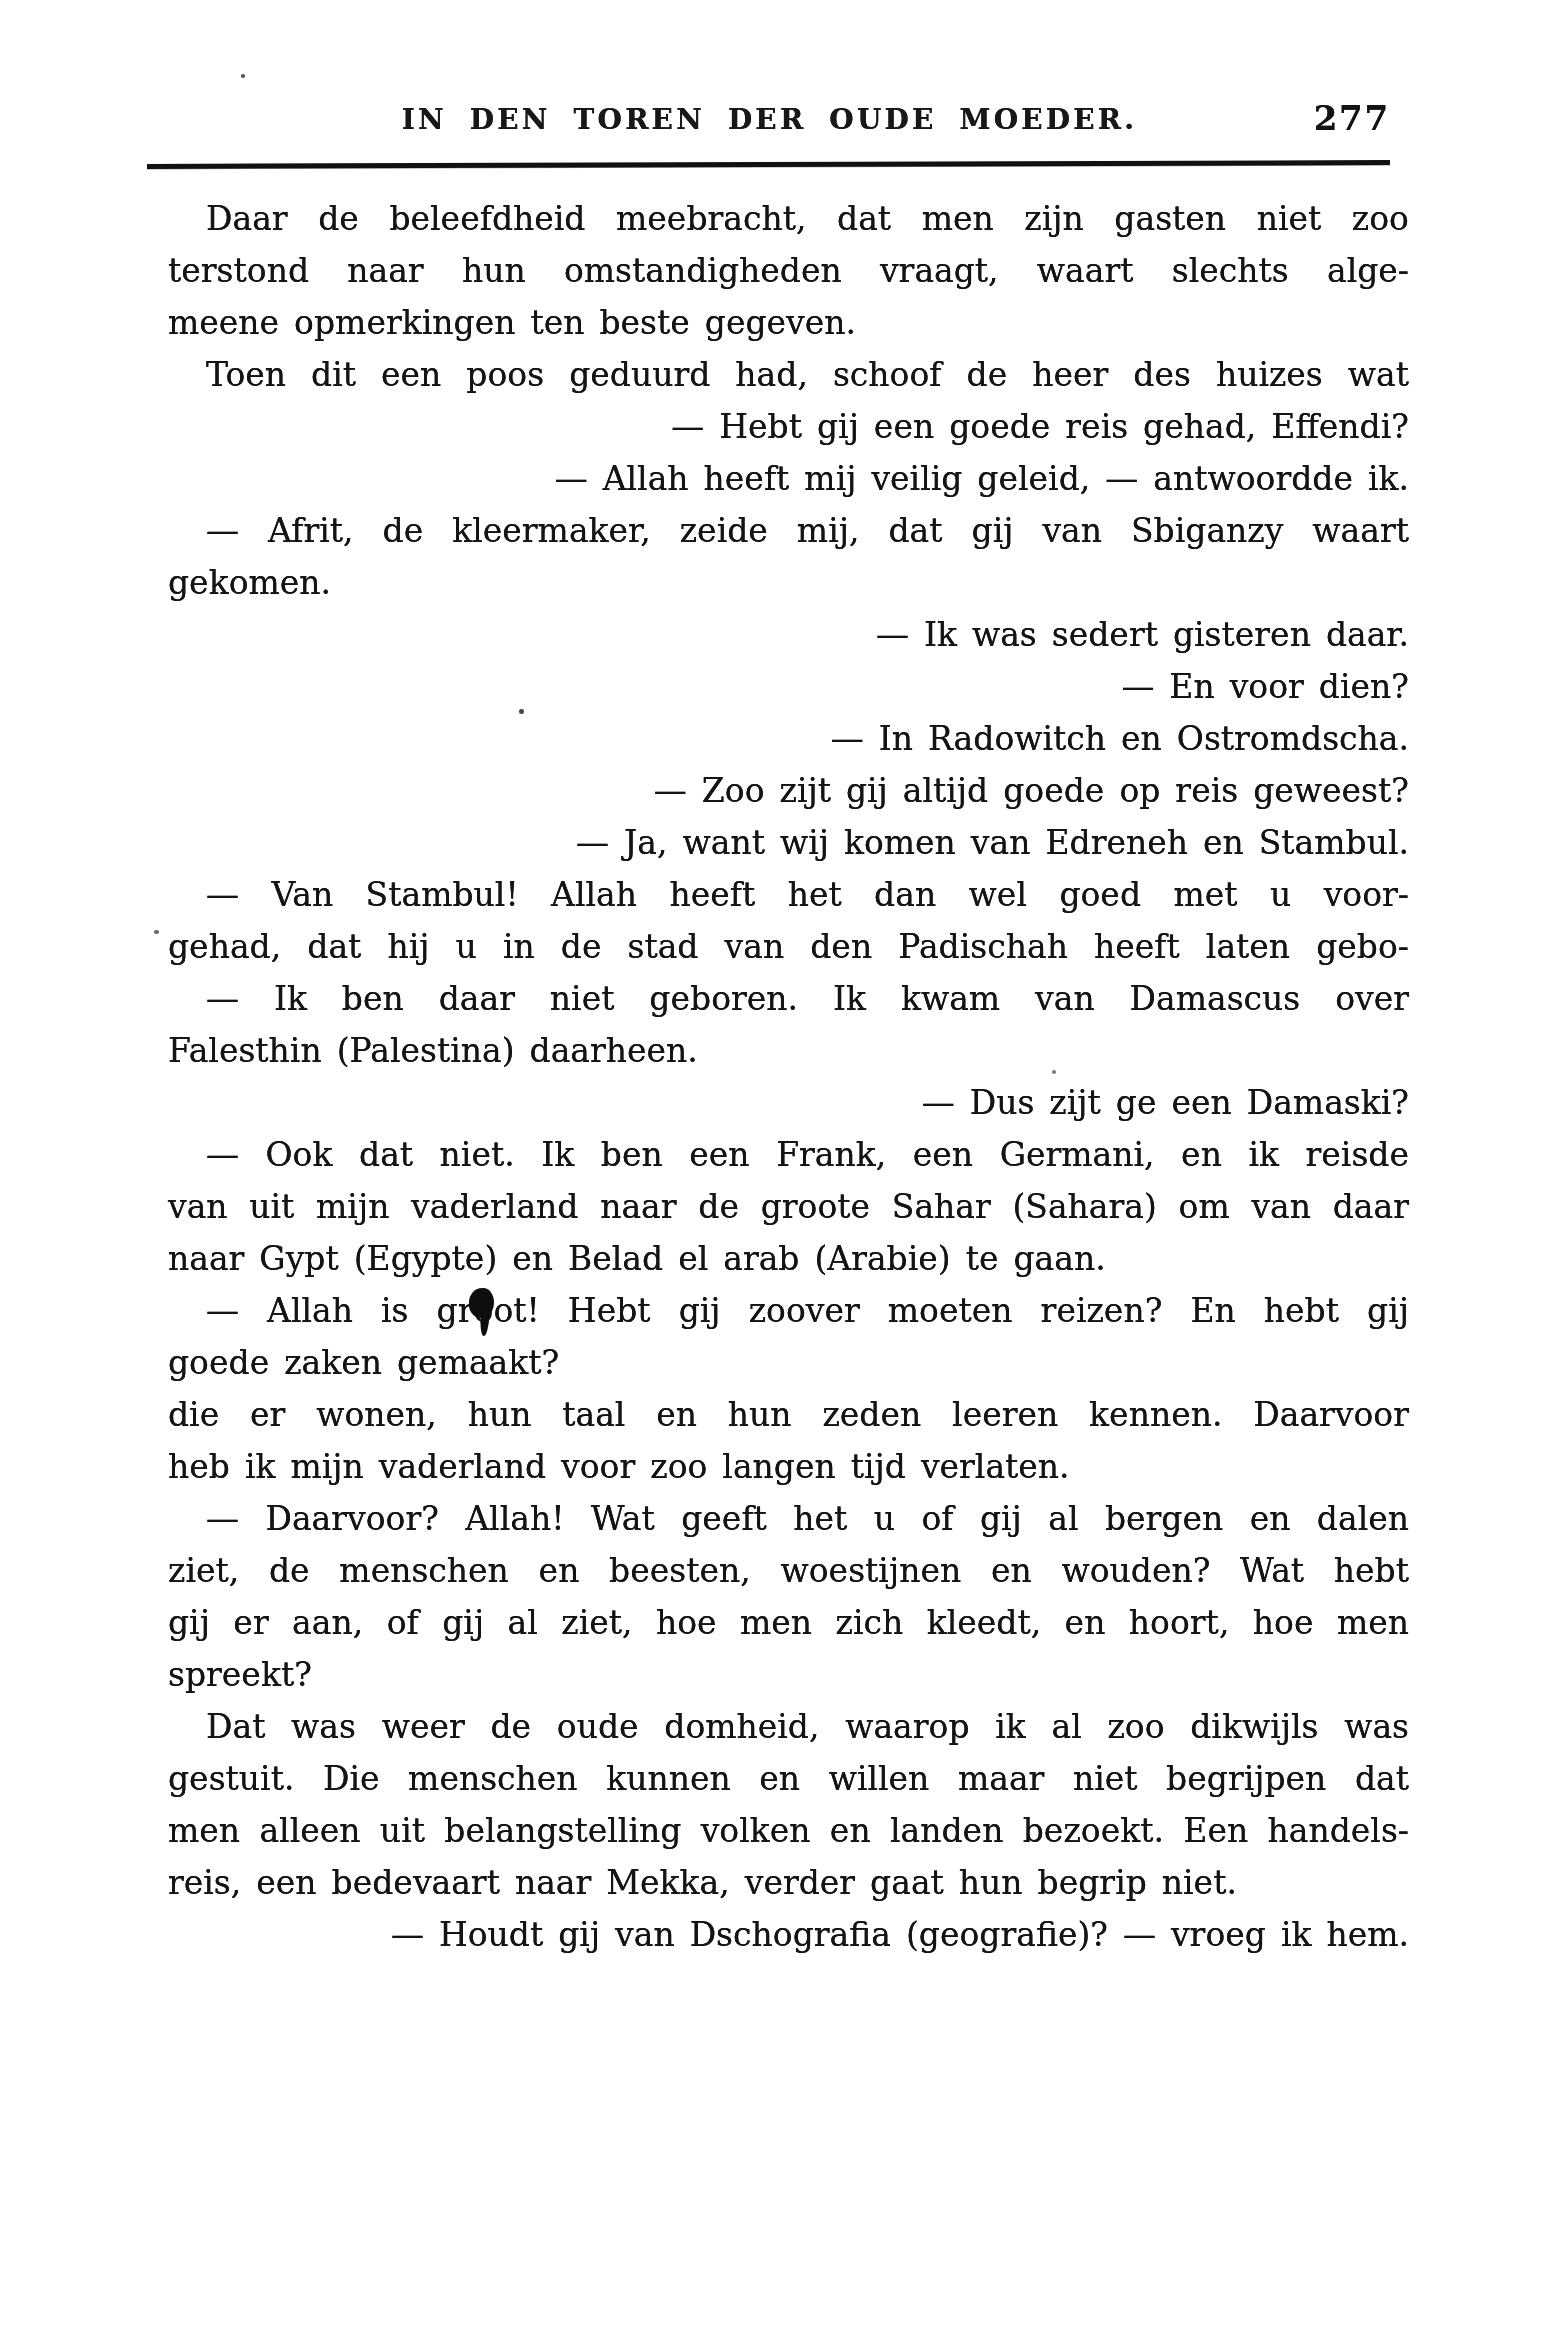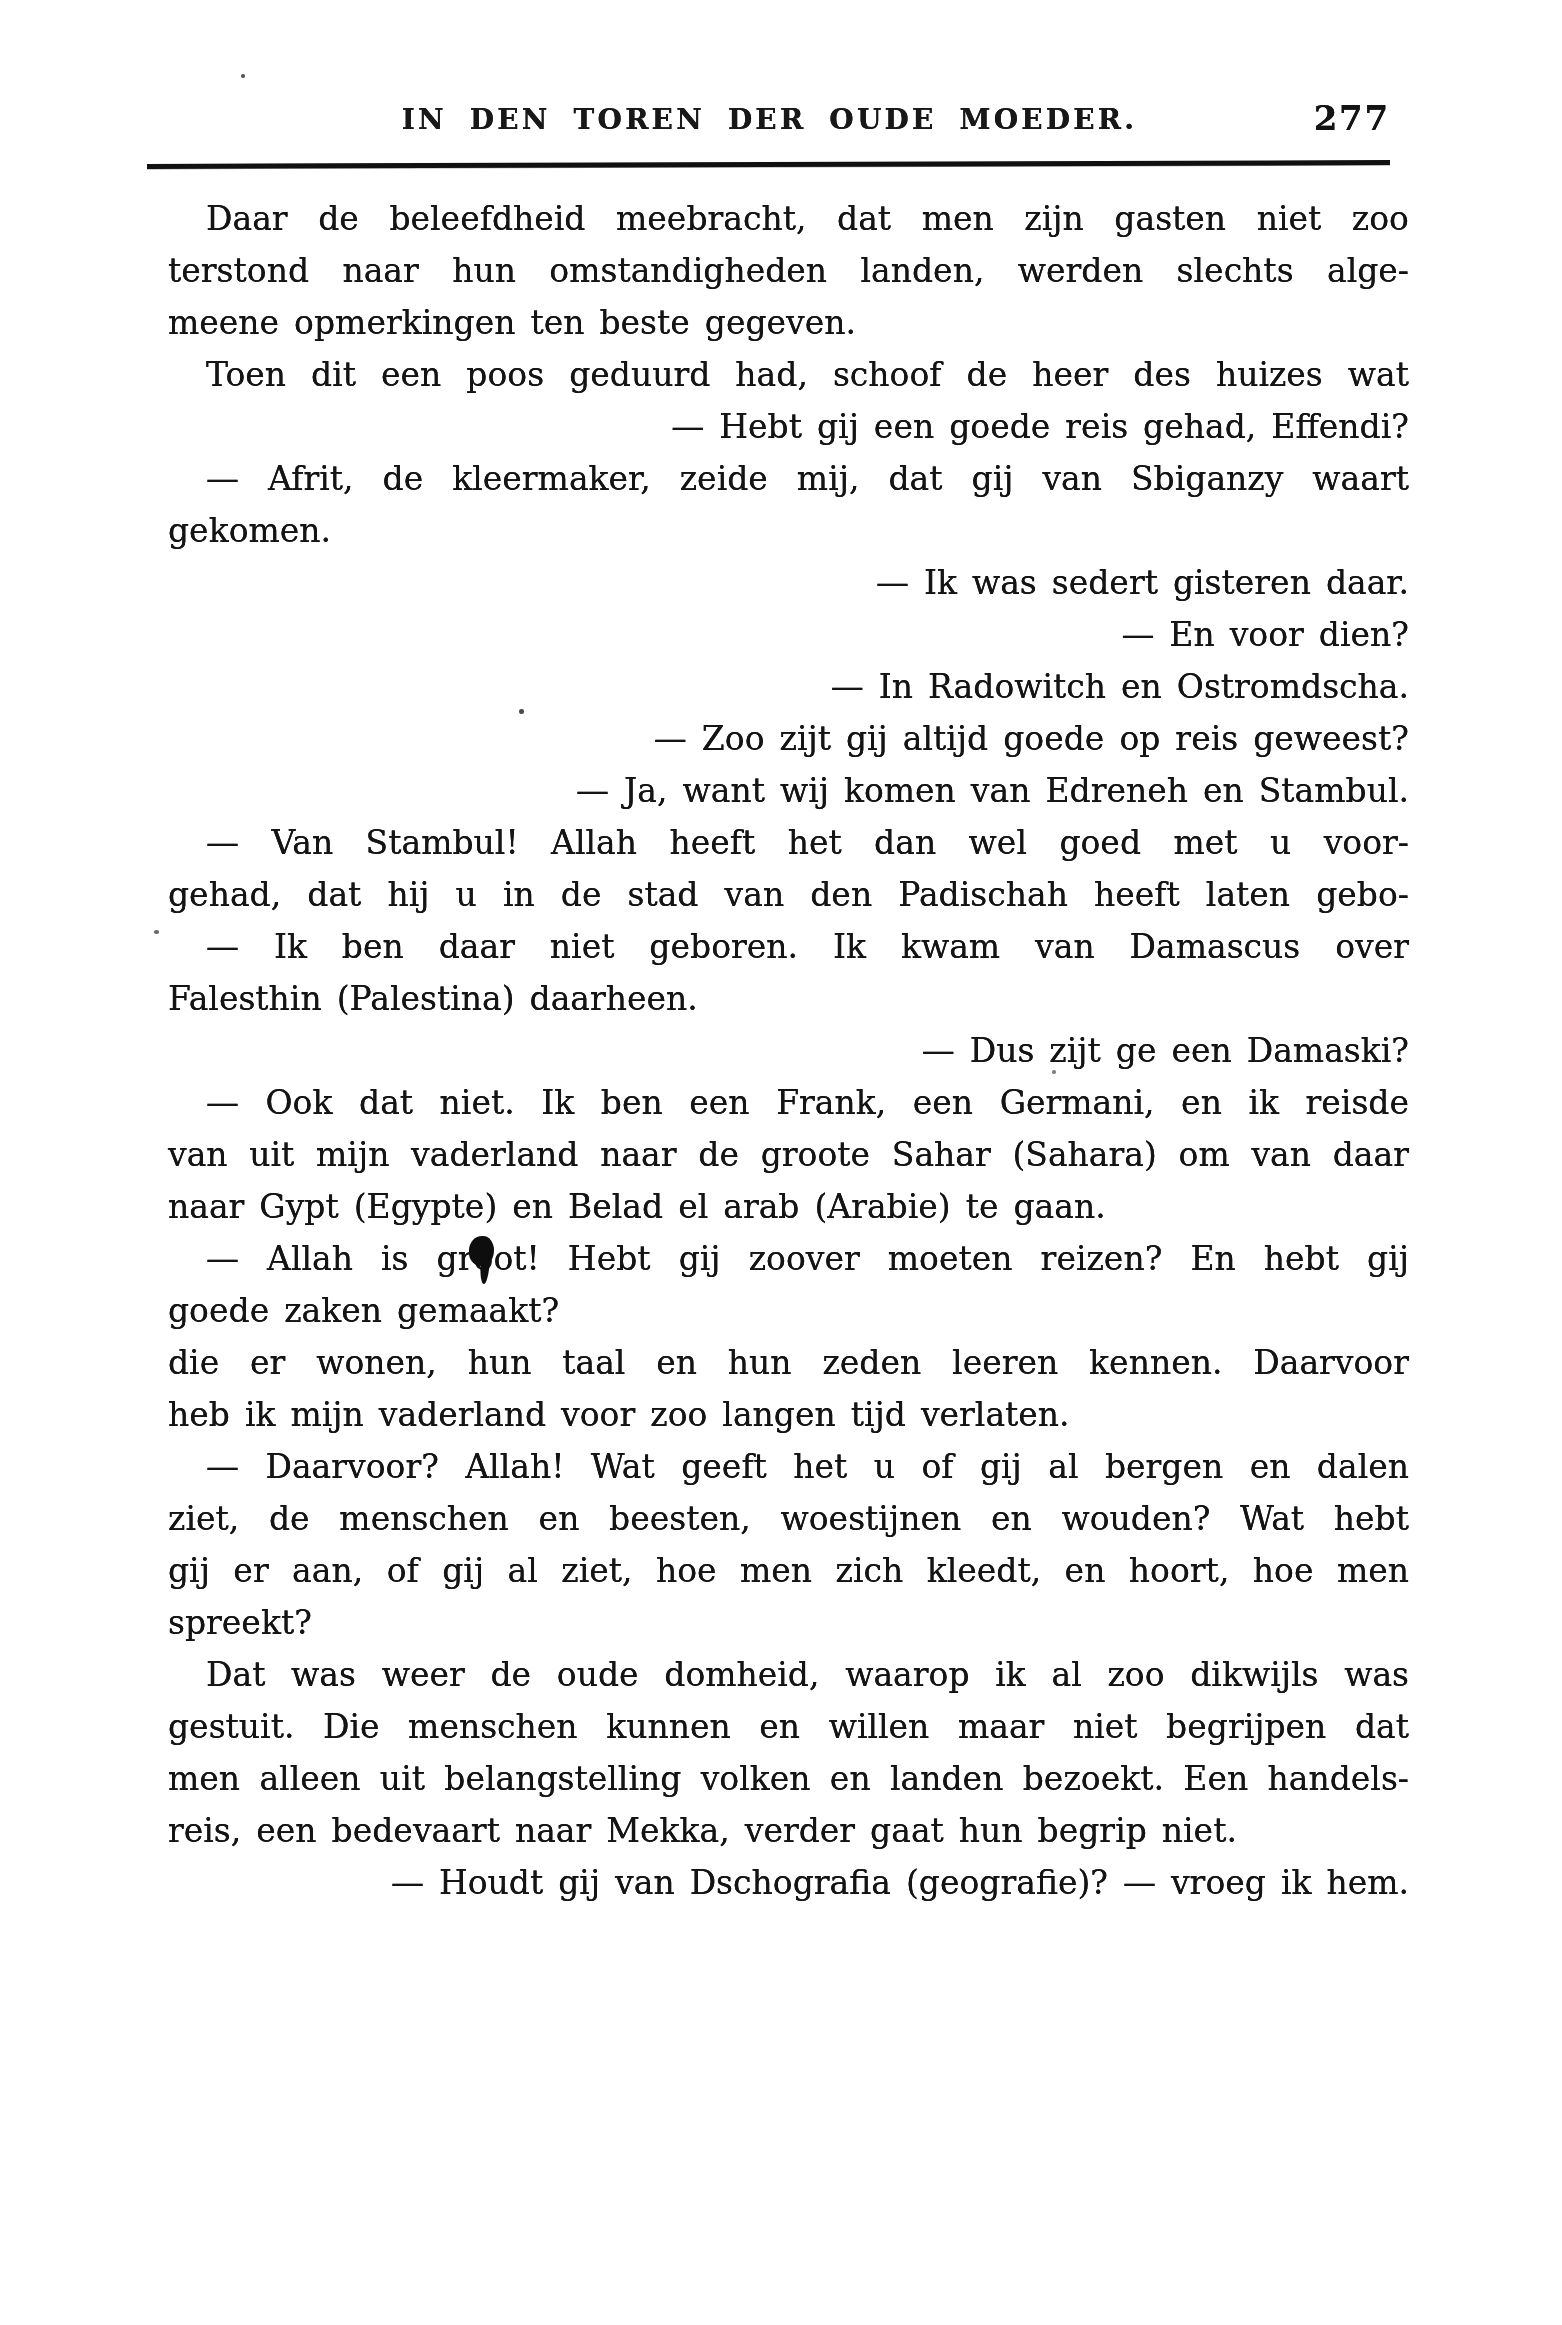--- a/index.html
+++ b/index.html
@@ -63,24 +63,25 @@
 <div class="page">
 
   <div class="running-head">
     <span class="head-title">IN DEN TOREN DER OUDE MOEDER.</span>
     <span class="head-page">277</span>
   </div>
   <div class="head-rule"></div>
 
   <div class="text-col">
     <div class="line i j">Daar de beleefdheid meebracht, dat men zijn gasten niet zoo</div>
-    <div class="line j">terstond naar hun omstandigheden landen, werden slechts alge-</div>
+    <div class="line j">terstond naar hun omstandigheden vraagt, waart slechts alge-</div>
     <div class="line">meene opmerkingen ten beste gegeven.</div>
     <div class="line i j">Toen dit een poos geduurd had, schoof de heer des huizes wat</div>
     <div class="line i">— Hebt gij een goede reis gehad, Effendi?</div>
+    <div class="line i">— Allah heeft mij veilig geleid, — antwoordde ik.</div>
     <div class="line i j">— Afrit, de kleermaker, zeide mij, dat gij van Sbiganzy waart</div>
     <div class="line">gekomen.</div>
     <div class="line i">— Ik was sedert gisteren daar.</div>
     <div class="line i">— En voor dien?</div>
     <div class="line i">— In Radowitch en Ostromdscha.</div>
     <div class="line i">— Zoo zijt gij altijd goede op reis geweest?</div>
     <div class="line i">— Ja, want wij komen van Edreneh en Stambul.</div>
     <div class="line i j">— Van Stambul! Allah heeft het dan wel goed met u voor-</div>
     <div class="line j">gehad, dat hij u in de stad van den Padischah heeft laten gebo-</div>
     <div class="line i j">— Ik ben daar niet geboren. Ik kwam van Damascus over</div>

